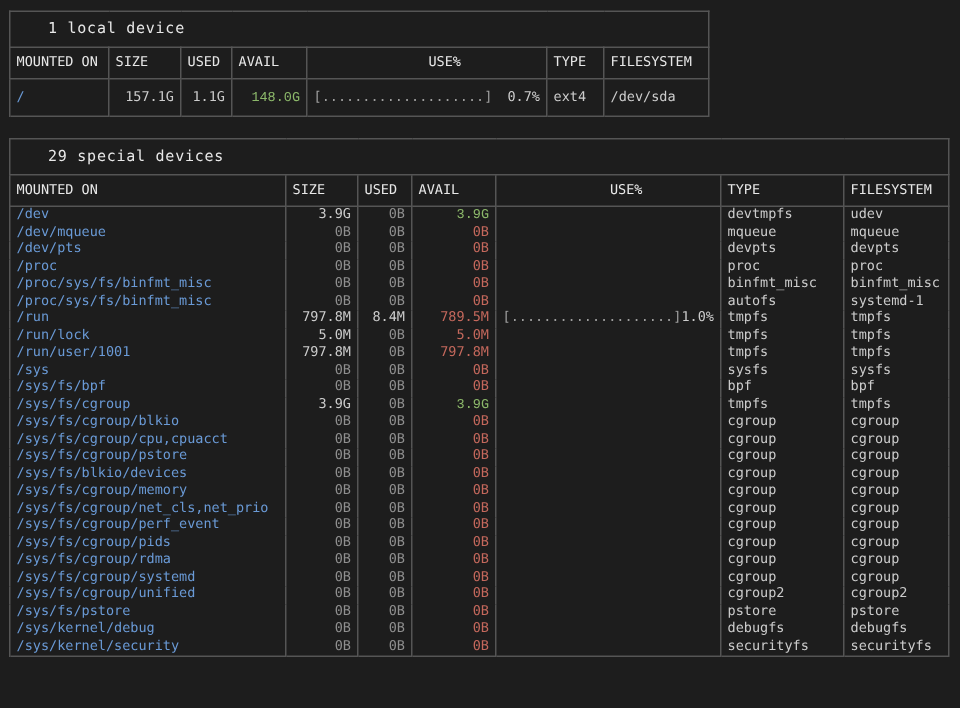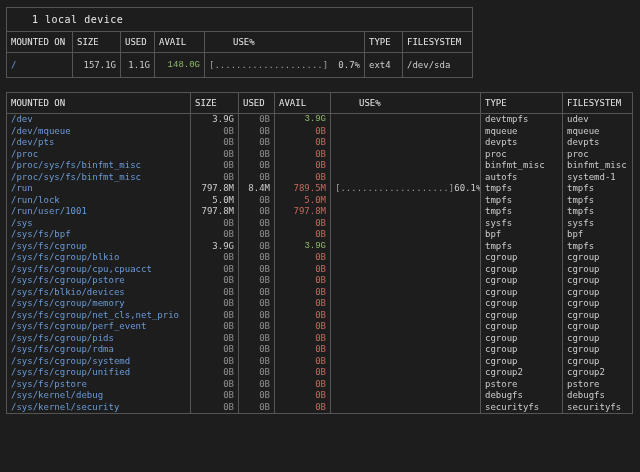--- a/index.html
+++ b/index.html
@@ -18,21 +18,21 @@
   .t2{ width:626px; font-size:9px; }
   td,th{ white-space:nowrap; overflow:hidden; }
   .title-row td{
     border:1px solid var(--border); color:var(--header);
     padding:6px 25px; font-size:10px; letter-spacing:.5px;
   }
   thead th{
     border:1px solid var(--border); color:var(--header);
     text-align:left; font-weight:normal; padding:5px 4px; font-size:9px;
   }
-  thead th.center{ text-align:left;padding-left:28px; }
+  thead th.center{ text-align:center;padding-left:28px; }
   tbody td{
     border-left:1px solid var(--border); border-right:1px solid var(--border);
     padding:0 4px; color:var(--text);
   }
   .t1 tbody td{ padding:7px 4px; }
   .t2 tbody td{ line-height:11.5px; height:11.5px; }
   td.mount{ color:var(--mount); }
   td.num{ text-align:right; }
   td .muted, td.muted{ color:var(--muted); }
   td.green{ color:var(--green);font-family:Liberation Mono, monospace; }
@@ -92,20 +92,23 @@
     <colgroup>
       <col style="width:184px">
         <col style="width:48px">
         <col style="width:36px">
       <col style="width:56px">
         <col style="width:150px">
         <col style="width:82px">
       <col style="width:70px">
     </colgroup>
     <thead>
+      <tr class="title-row">
+        <td colspan="7">29 special devices</td>
+      </tr>
       <tr>
         <th>MOUNTED ON</th>
         <th>SIZE</th>
         <th>USED</th>
         <th>AVAIL</th>
         <th class="center">USE%</th>
         <th>TYPE</th>
         <th>FILESYSTEM</th>
       </tr>
     </thead>
@@ -165,21 +168,21 @@
           <td class="fs">systemd-1</td>
         </tr>
         <tr>
           <td class="mount">/run</td>
           <td class="num">797.8M</td>
           <td class="num">8.4M</td>
           <td class="num red">789.5M</td>
           <td class="use">
             <div class="usewrap">
               <span class="bar">[....................]</span>
-              <span class="pct">60.1%</span>
+              <span class="pct">1.0%</span>
             </div>
           </td>
           <td class="type">tmpfs</td>
           <td class="fs">tmpfs</td>
         </tr>
         <tr>
           <td class="mount">/run/lock</td>
           <td class="num">5.0M</td>
           <td class="num muted">0B</td>
           <td class="num red">5.0M</td>

